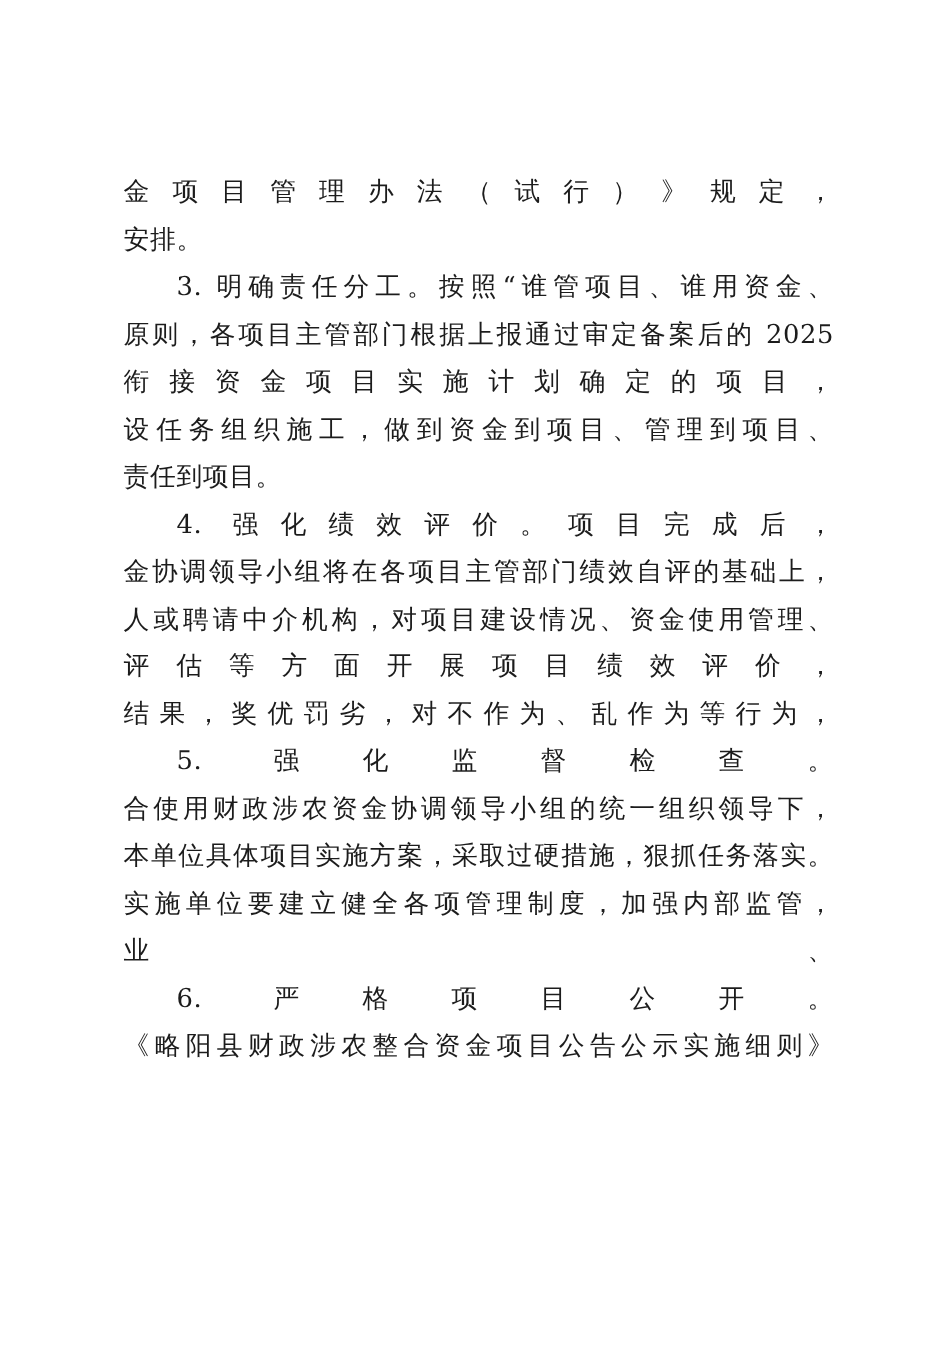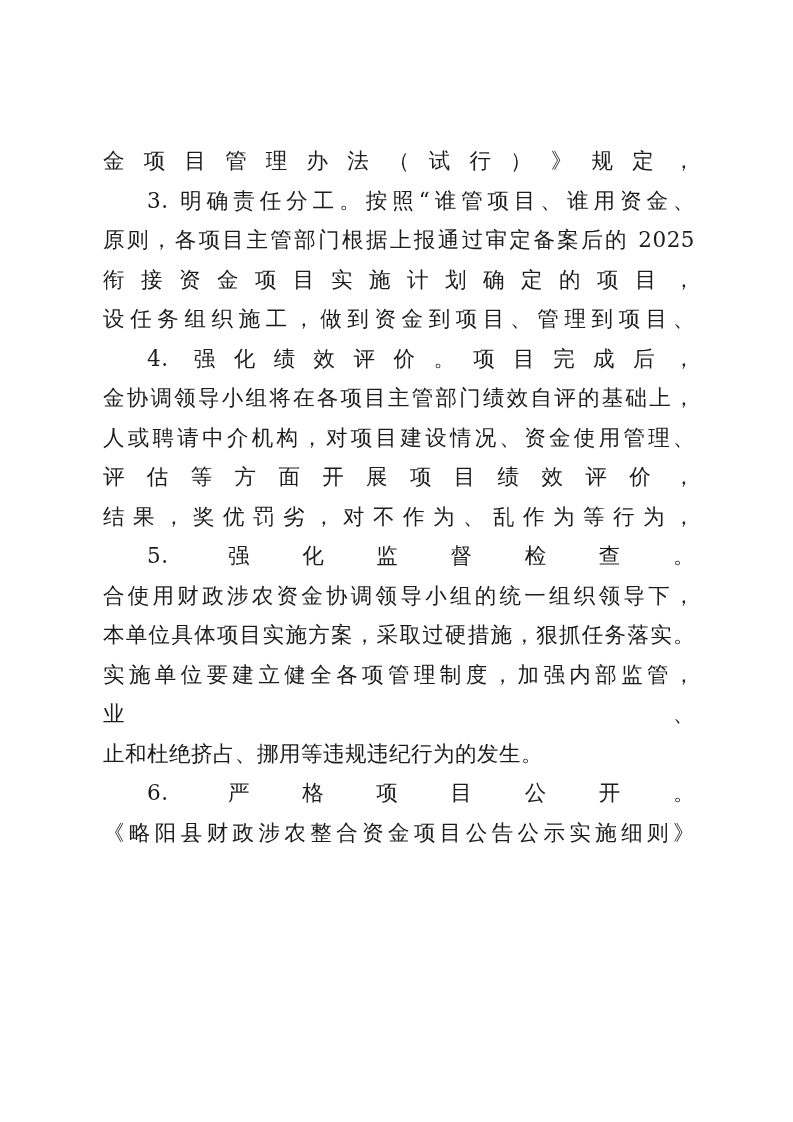--- a/index.html
+++ b/index.html
@@ -46,40 +46,41 @@
     text-indent: 44px;
   }
 </style>
 </head>
 <body style="background: rgb(255, 255, 255);">
 
 <div class="page">
   <div class="doc-body" style="color: rgb(28, 28, 28);">
       <div class="paragraph">
         <div class="line justify">金项目管理办法（试行）》规定，涉及负面清单的项目一律不得</div>
+        <div class="line">安排。</div>
       </div>
       <div class="paragraph">
         <div class="line justify indent">3. 明确责任分工。按照“谁管项目、谁用资金、谁负主责”</div>
         <div class="line justify">原则，各项目主管部门根据上报通过审定备案后的 2025 年财政</div>
         <div class="line justify">衔接资金项目实施计划确定的项目，指导项目实施单位对项目建</div>
         <div class="line justify">设任务组织施工，做到资金到项目、管理到项目、核算到项目、</div>
+        <div class="line">责任到项目。</div>
       </div>
       <div class="paragraph">
         <div class="line justify indent">4. 强化绩效评价。项目完成后，县统筹整合使用财政涉农资</div>
         <div class="line justify">金协调领导小组将在各项目主管部门绩效自评的基础上，抽调专</div>
         <div class="line justify">人或聘请中介机构，对项目建设情况、资金使用管理、后期效益</div>
         <div class="line justify">评估等方面开展项目绩效评价，整合领导小组根据项目绩效评价</div>
         <div class="line justify">结果，奖优罚劣，对不作为、乱作为等行为，严肃追究相关人员</div>
       </div>
       <div class="paragraph">
         <div class="line justify indent">5. 强化监督检查。使用财政衔接资金的相关单位在县统筹整</div>
         <div class="line justify">合使用财政涉农资金协调领导小组的统一组织领导下，及时制定</div>
         <div class="line justify">本单位具体项目实施方案，采取过硬措施，狠抓任务落实。项目</div>
         <div class="line justify">实施单位要建立健全各项管理制度，加强内部监管，县财政、农</div>
         <div class="line justify">业、审计部门不定期对项目资金管理使用情况进行监督检查，防</div>
-        <div class="line">止和杜绝挤占、挪用等违规违纪行为的发生。</div>
       </div>
       <div class="paragraph">
         <div class="line justify indent">6. 严格项目公开。使用财政衔接资金的相关部门要严格执行</div>
         <div class="line justify">《略阳县财政涉农整合资金项目公告公示实施细则》（略巩固衔</div>
       </div>
     </div>
 </div>
 
 </body></html>

